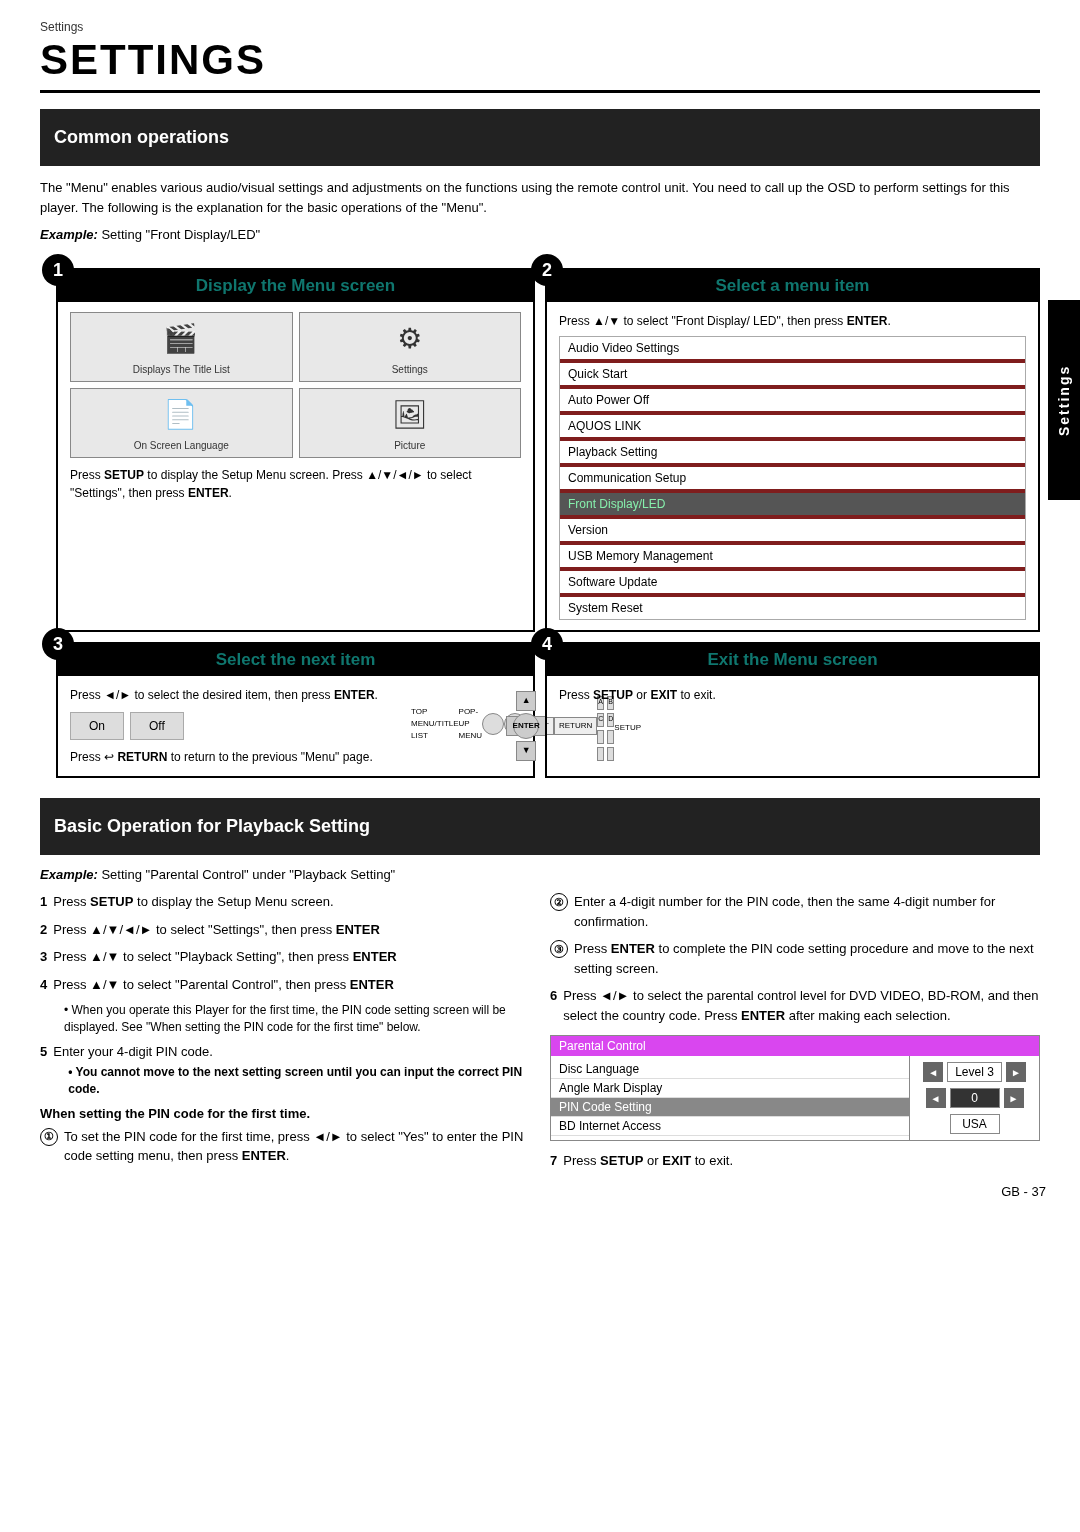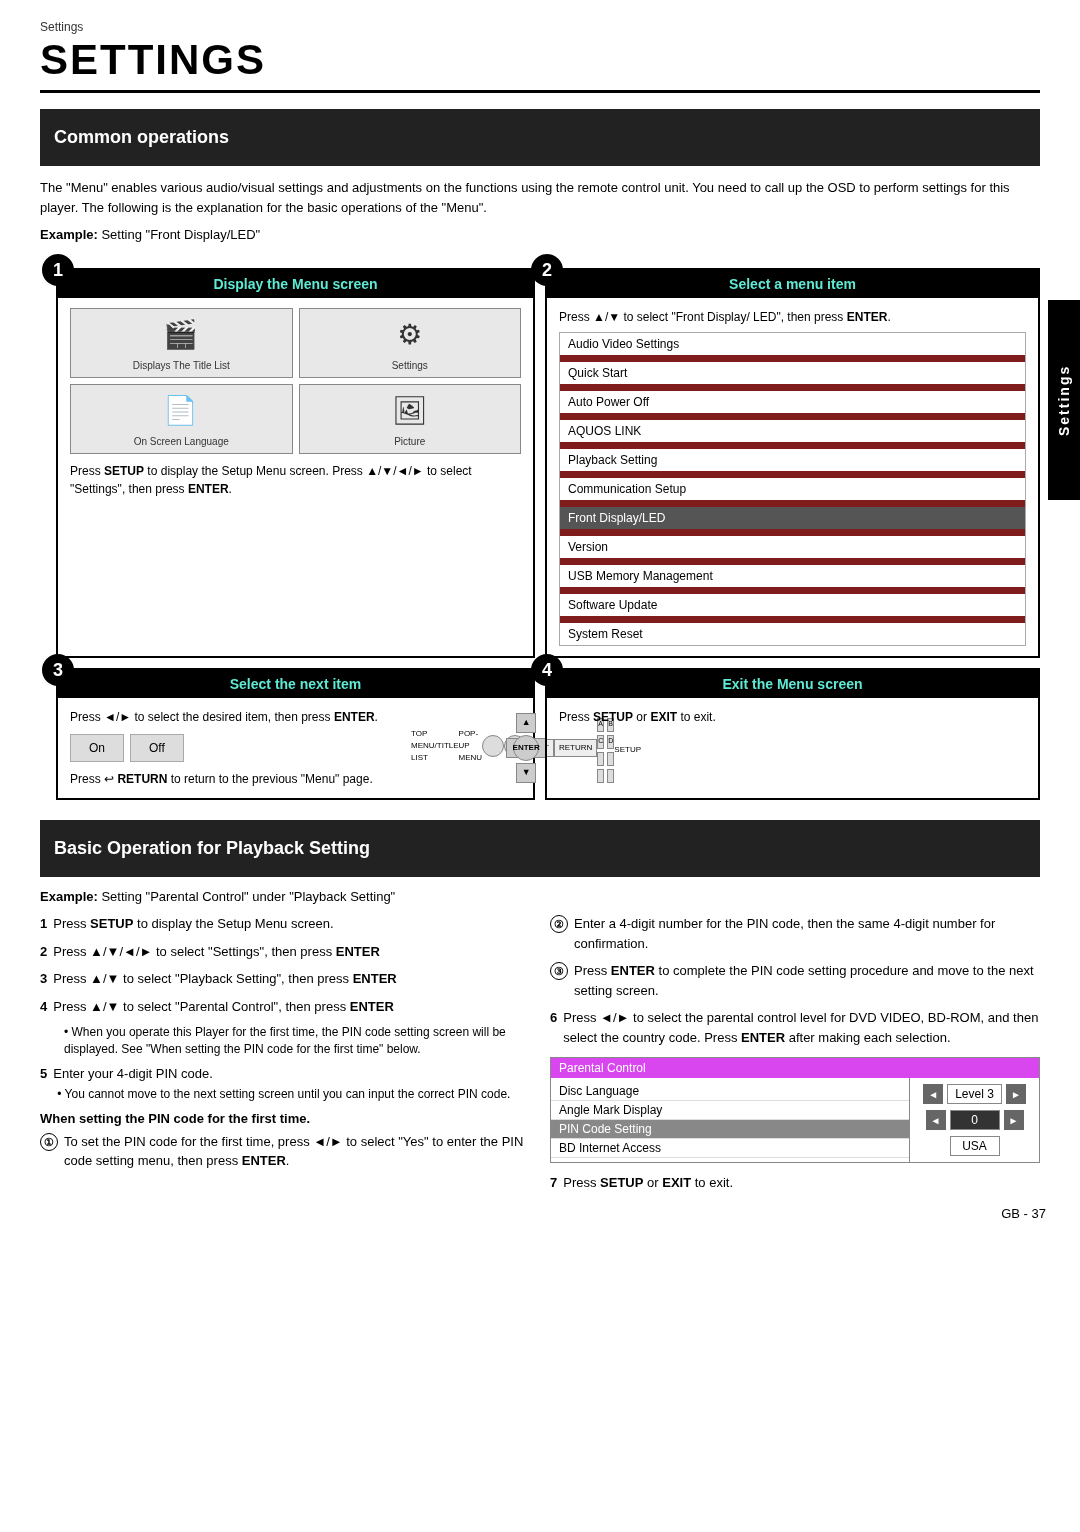--- a/index.html
+++ b/index.html
@@ -41,21 +41,21 @@
     }
     .intro-text {
       font-size: 13px;
       line-height: 1.5;
       margin-bottom: 10px;
     }
     .example-text {
       font-size: 13px;
       margin-bottom: 10px;
     }
-    .example-text strong { font-weight: bold; }
+    .example-text strong { font-weight: bold; font-style: italic; }
 
     
     .steps-grid {
       display: grid;
       grid-template-columns: 1fr 1fr;
       grid-template-rows: auto auto;
       gap: 10px;
       margin-bottom: 20px;
     }
 
@@ -76,22 +76,22 @@
       border-radius: 50%;
       display: flex;
       align-items: center;
       justify-content: center;
       font-size: 18px;
       font-weight: bold;
       z-index: 10;
     }
     .step-header {
       background: #000;
-      color: #5eead4;
-      font-size: 14px;
+      color: #0f766e;
+      font-size: 17px;
       font-weight: bold;
       padding: 6px 12px;
       text-align: center;
     }
     .step-content {
       padding: 10px 12px;
       font-size: 12px;
       line-height: 1.5;
     }
     .step-content strong { font-weight: bold; }
@@ -122,26 +122,26 @@
     }
 
     
     .menu-list {
       list-style: none;
       border: 1px solid #aaa;
       font-size: 12px;
     }
     .menu-list li {
       padding: 2px 8px;
-      border-bottom: 7px solid #7f1d1d;
+      border-bottom: 4px solid #7f1d1d;
     }
     .menu-list li:last-child { border-bottom: none; }
     .menu-list li.highlighted {
       background: #555;
-      color: #ffffff;
+      color: #86efac;
     }
 
     
     .step3-layout {
       display: flex;
       gap: 10px;
     }
     .step3-text { flex: 1; }
     .on-off-buttons {
       display: flex;
@@ -528,21 +528,21 @@
           <span class="num">4</span>
           <span>Press ▲/▼ to select "Parental Control", then press <strong>ENTER</strong></span>
         </div>
         <div class="sub-bullet" style="margin-left:24px; font-size:12px; margin-bottom:6px;">
           When you operate this Player for the first time, the PIN code setting screen will be displayed. See "When setting the PIN code for the first time" below.
         </div>
         <div class="numbered-item">
           <span class="num">5</span>
           <div>
             <div>Enter your 4-digit PIN code.</div>
-            <div class="sub-bullet" style="list-style:disc; margin-left:4px; font-size:12px;">You cannot move to the next setting screen until you can input the correct PIN code.</div>
+            <div class="sub-bullet" style="list-style:disc; margin-left:15px; font-size:12px;font-weight:bold;">You cannot move to the next setting screen until you can input the correct PIN code.</div>
           </div>
         </div>
         <div style="margin-top:4px;">
           <p style="font-size:13px; font-weight:bold; margin-bottom:6px;">When setting the PIN code for the first time.</p>
           <div class="numbered-item">
             <span style="display:inline-flex;align-items:center;justify-content:center;width:18px;height:18px;border:1.5px solid #000;border-radius:50%;font-size:11px;font-weight:bold;flex-shrink:0;margin-top:1px;">①</span>
             <span>To set the PIN code for the first time, press ◄/► to select "Yes" to enter the PIN code setting menu, then press <strong>ENTER</strong>.</span>
           </div>
         </div>
       </div>

